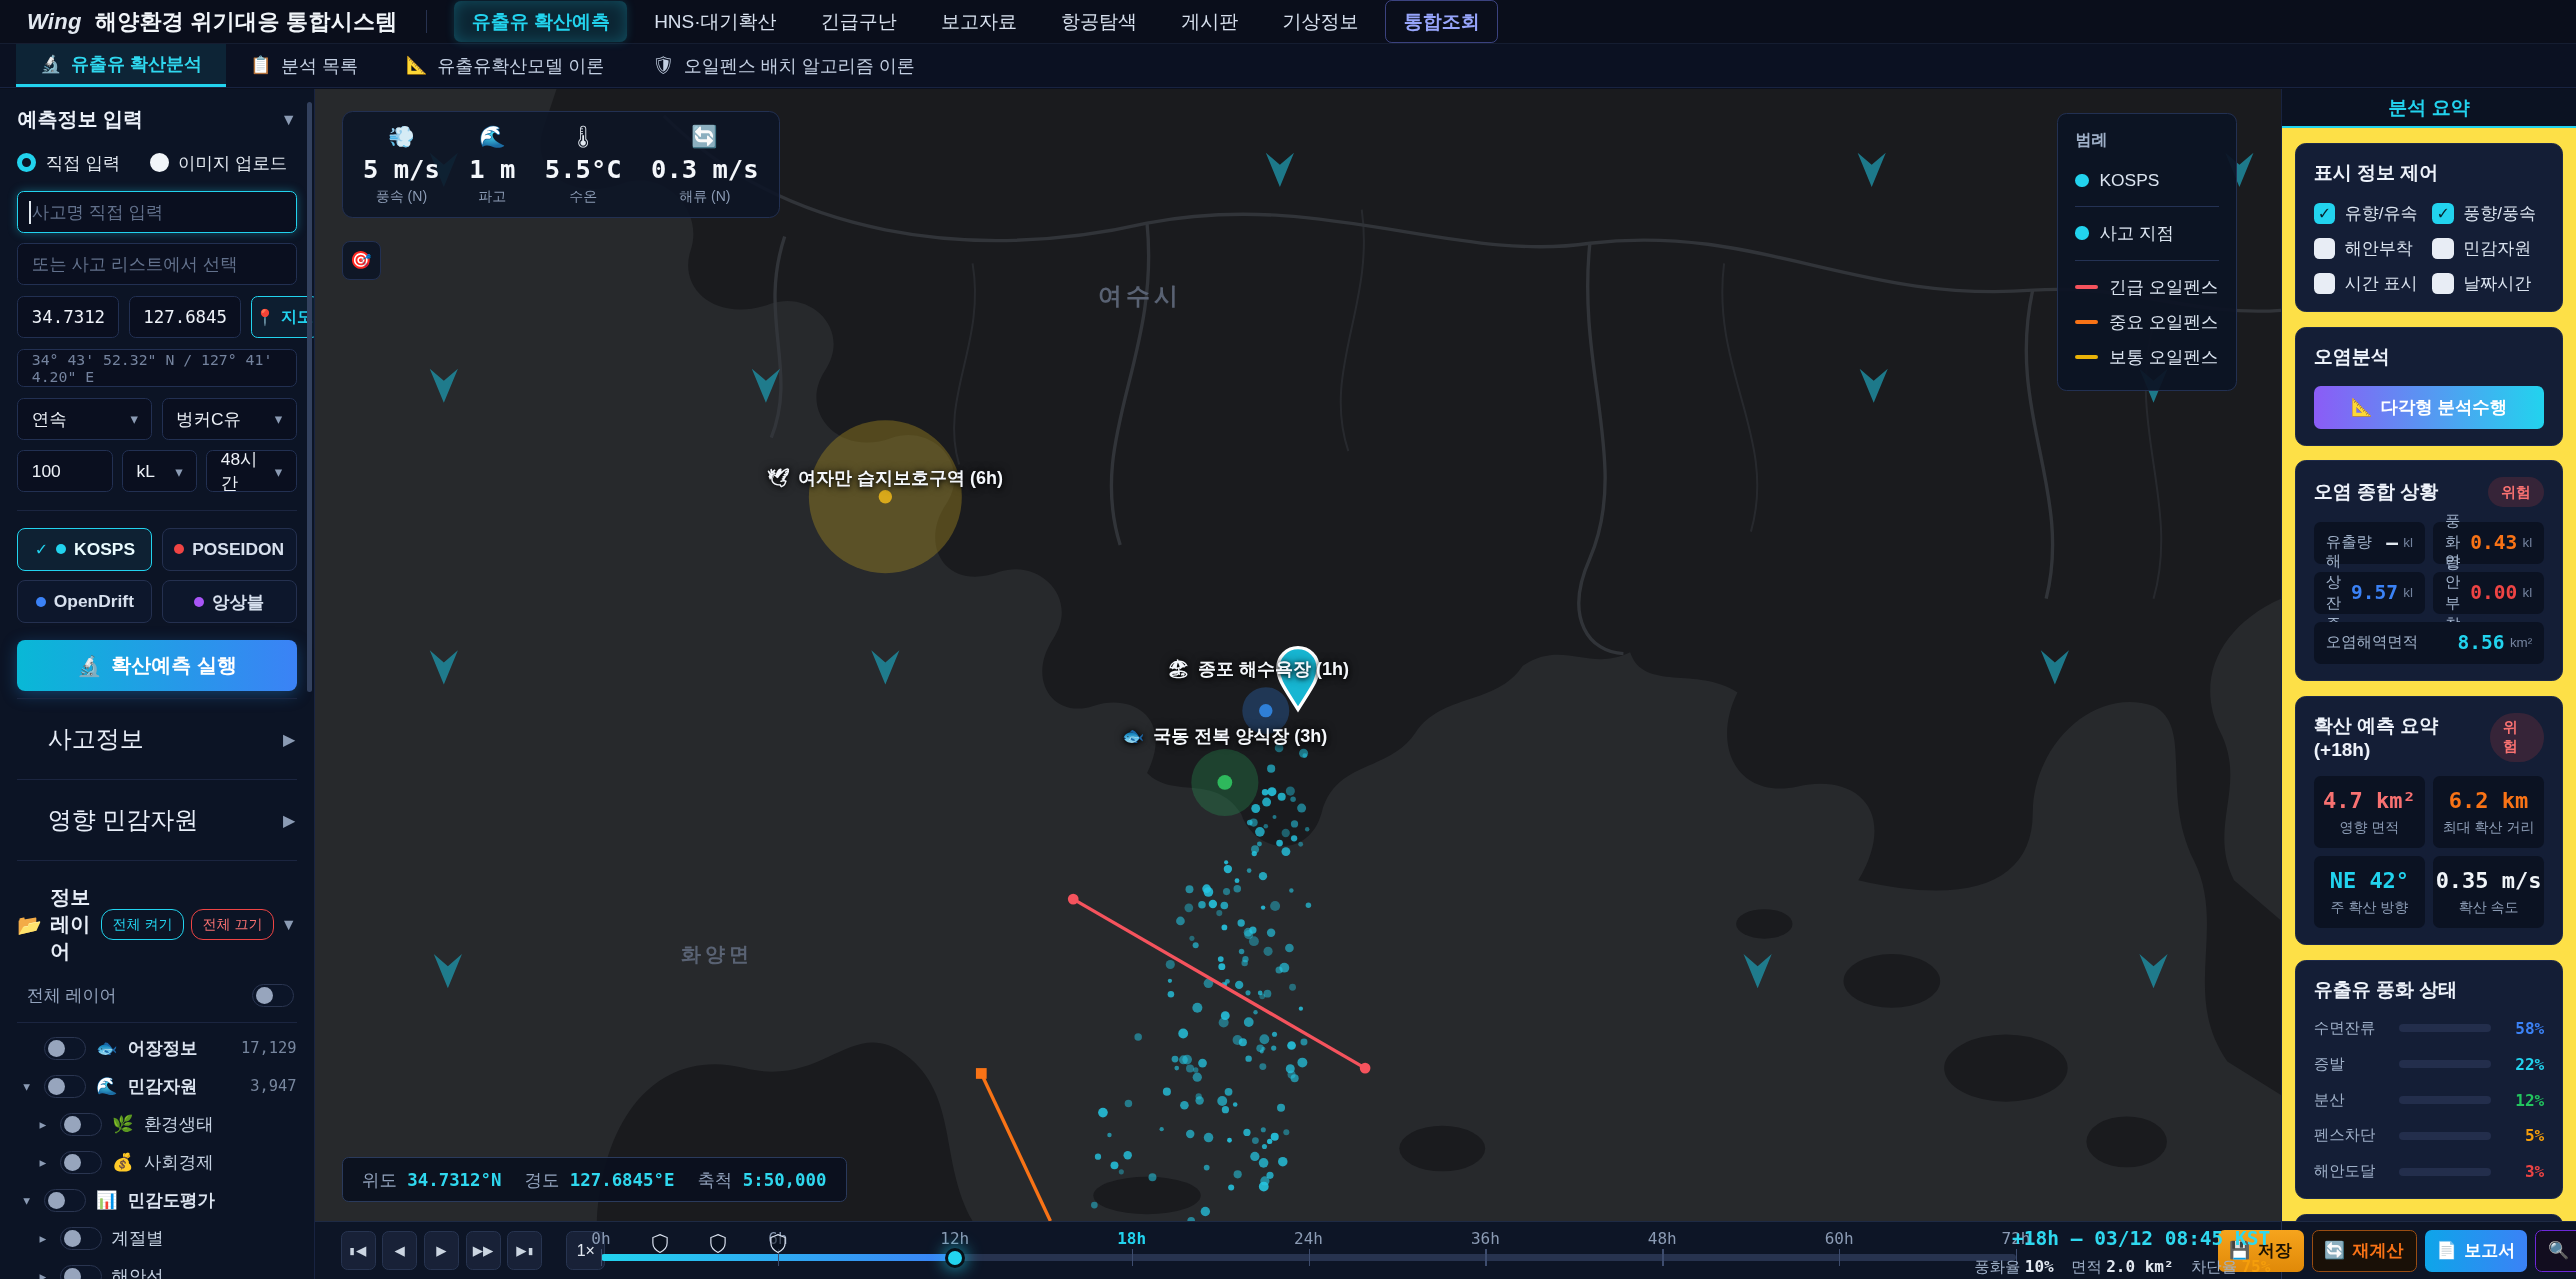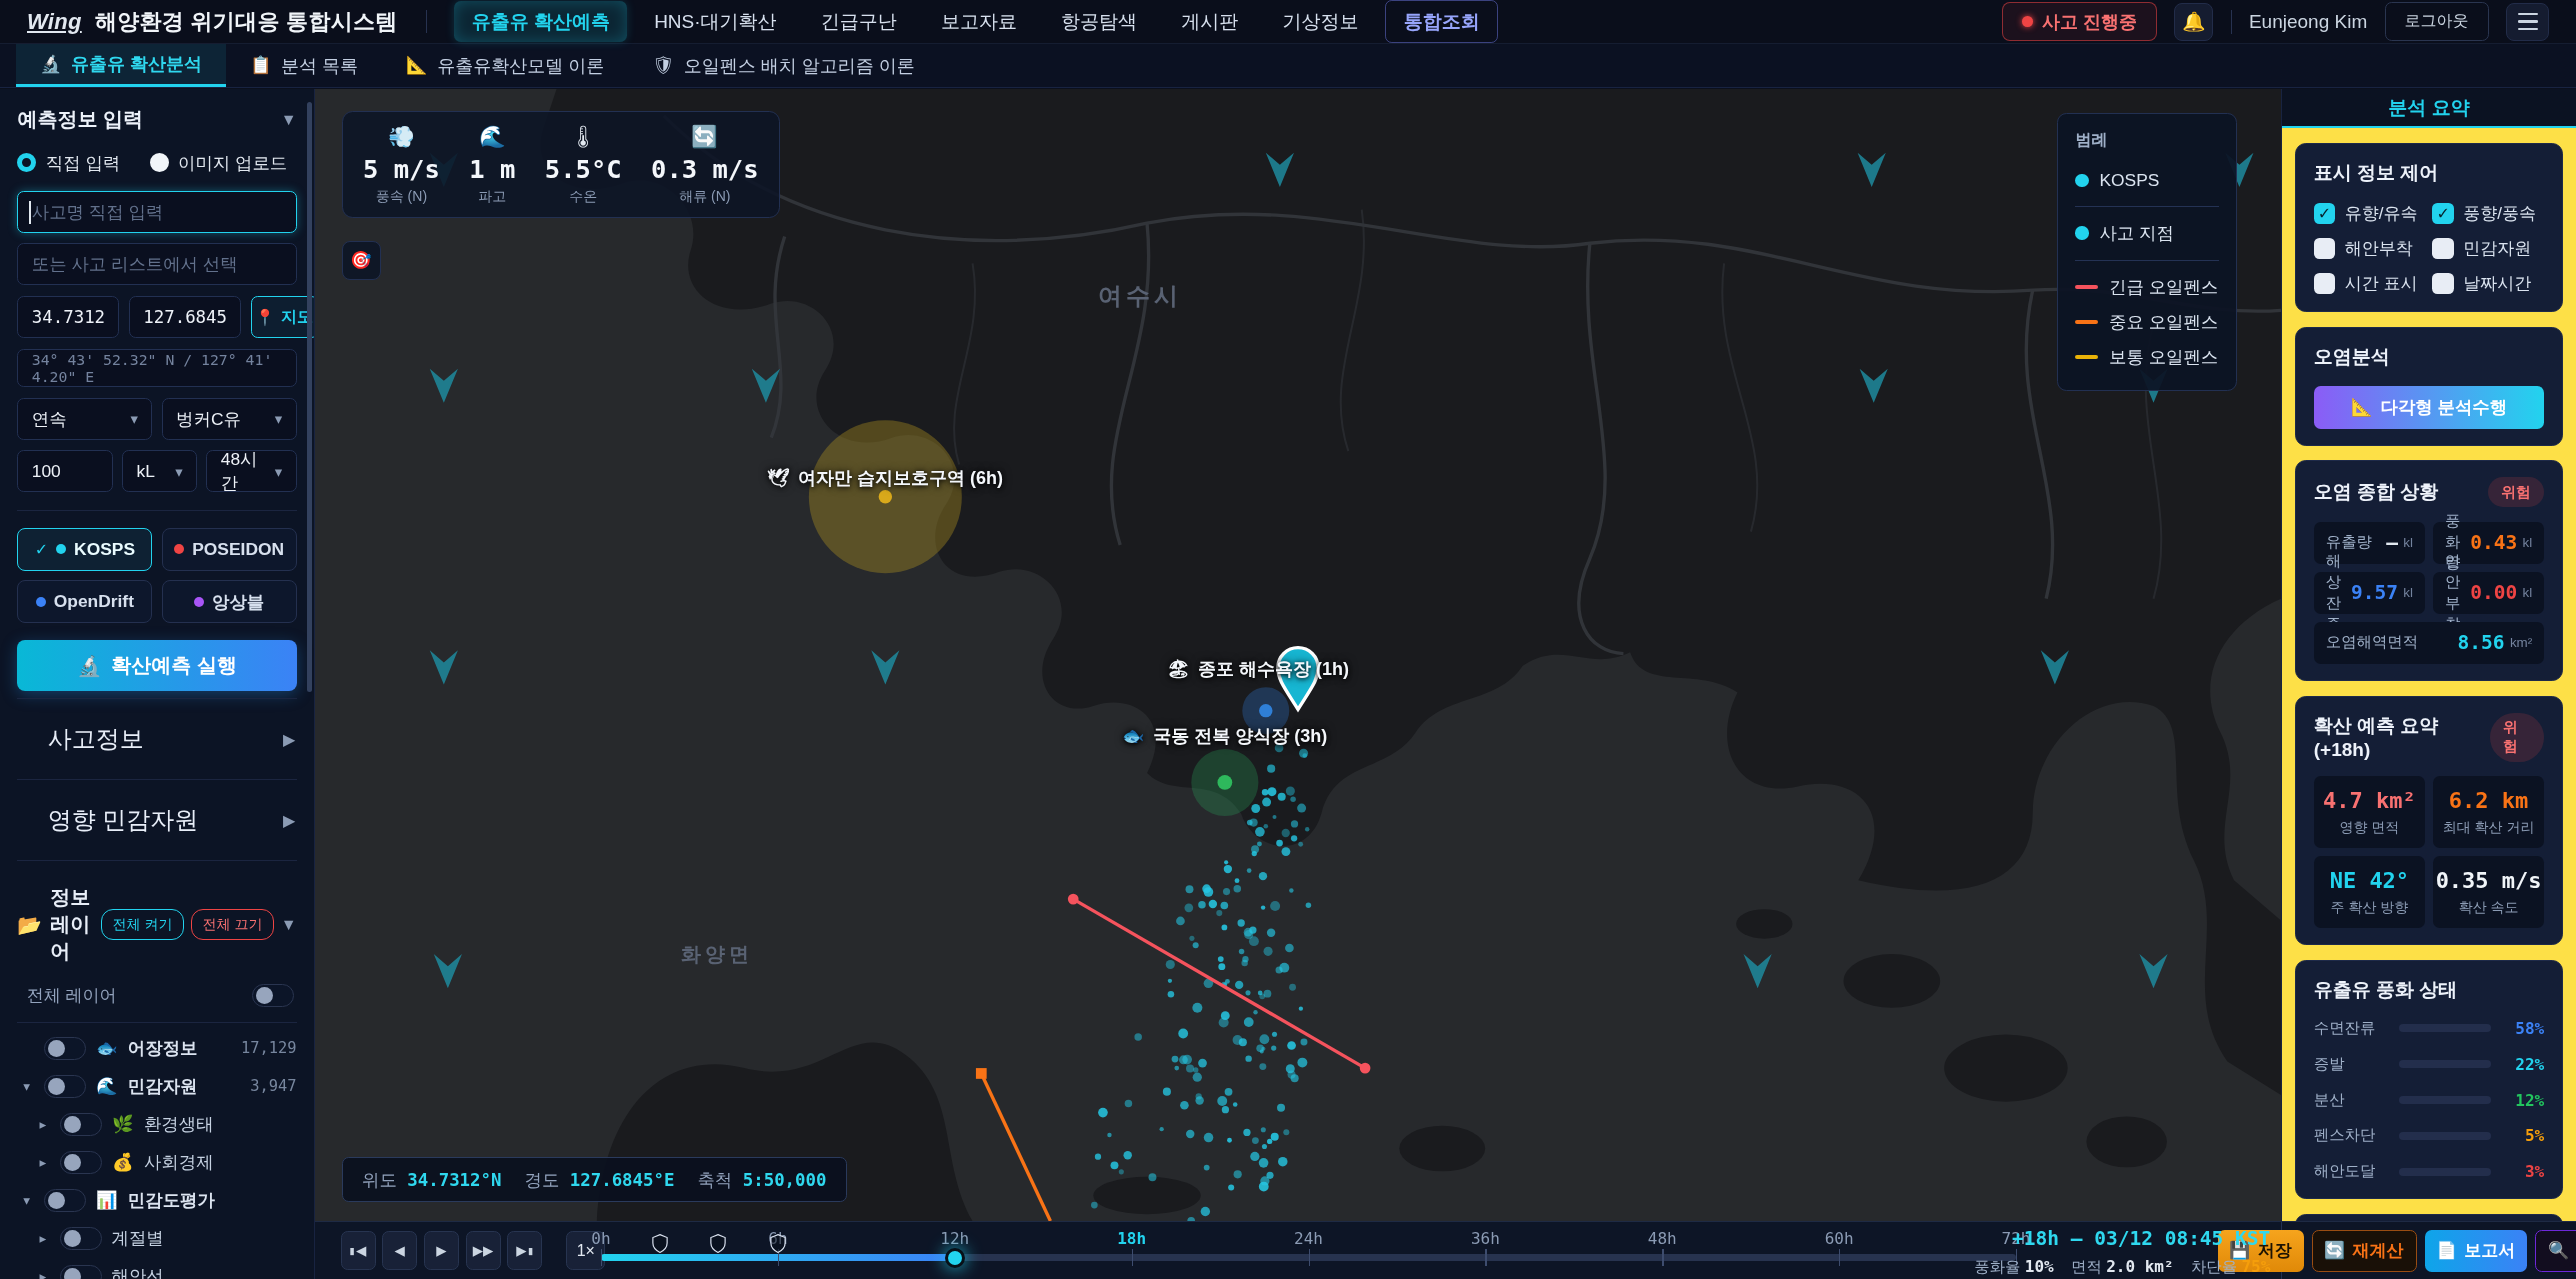--- a/index.html
+++ b/index.html
@@ -4,21 +4,21 @@
 <style>
   * { margin:0; padding:0; box-sizing:border-box; }
   html,body { width:2576px; height:1279px; overflow:hidden; background:#0b101d;
     font-family:"Liberation Sans","DejaVu Sans",sans-serif; color:#e2e8f0; }
   .mono { font-family:"DejaVu Sans Mono",monospace; }
 
   
   #navbar { position:absolute; left:0; top:0; width:2576px; height:44px; background:#0a0e1b;
     border-bottom:0.7px solid #151d31; display:flex; align-items:center; padding:0 27px; z-index:50; }
   .logo { font-size:22px; font-weight:bold; color:#f1f5f9; letter-spacing:0.3px; }
-  .logo .wmark { color:#e2e8f0; font-style:italic; margin-right:6.7px;text-decoration:underline; }
+  .logo .wmark { color:#e2e8f0; font-style:italic; margin-right:6.7px; }
   .nav-divider { width:0.7px; height:23px; background:#273250; margin:0 28px; }
   .nav-menu { display:flex; align-items:center; gap:9.4px; }
   .nav-item { font-size:19px; color:#d7e0ee; padding:7.4px 17.4px; border-radius:6.7px; cursor:pointer; white-space:nowrap; }
   .nav-item.active { background:rgba(34,211,238,.12); color:#22d3ee; font-weight:bold;
     box-shadow:0 0 14.8px rgba(34,211,238,.25) inset, 0 0 9.4px rgba(34,211,238,.18); }
   .nav-item.accent { color:#97a5fb; font-weight:bold; border:0.7px solid rgba(120,130,250,.45); }
   .nav-right { margin-left:auto; display:flex; align-items:center; gap:17.4px; }
   .alert-badge { display:flex; align-items:center; gap:9.4px; border:0.7px solid rgba(239,68,68,.55);
     background:rgba(239,68,68,.08); color:#f87171; font-size:18px; font-weight:bold; padding:6.7px 19px; border-radius:8px; }
   .alert-badge .dot { width:10.7px; height:10.7px; border-radius:50%; background:#ef4444; box-shadow:0 0 6.7px #ef4444; }
@@ -189,37 +189,20 @@
   <div class="nav-divider"></div>
   <div class="nav-menu">
     <div class="nav-item active">유출유 확산예측</div>
     <div class="nav-item">HNS·대기확산</div>
     <div class="nav-item">긴급구난</div>
     <div class="nav-item">보고자료</div>
     <div class="nav-item">항공탐색</div>
     <div class="nav-item">게시판</div>
     <div class="nav-item">기상정보</div>
     <div class="nav-item accent">통합조회</div>
-  </div>
-  <div class="nav-right">
-    <div class="alert-badge">
-      <span class="dot"></span>
-      <span>사고 진행중</span>
-    </div>
-    <div class="icon-btn bell">
-      <span>🔔</span>
-    </div>
-    <div class="vdiv"></div>
-    <span class="user-name">Eunjeong Kim</span>
-    <button class="logout-btn">로그아웃</button>
-    <div class="hamburger">
-        <i></i>
-        <i></i>
-        <i></i>
-      </div>
   </div>
 </div>
 
 <div id="tabbar">
   <div class="tab active">
     <span class="ticon">🔬</span>
     <span>유출유 확산분석</span>
   </div>
   <div class="tab">
     <span class="ticon">📋</span>

